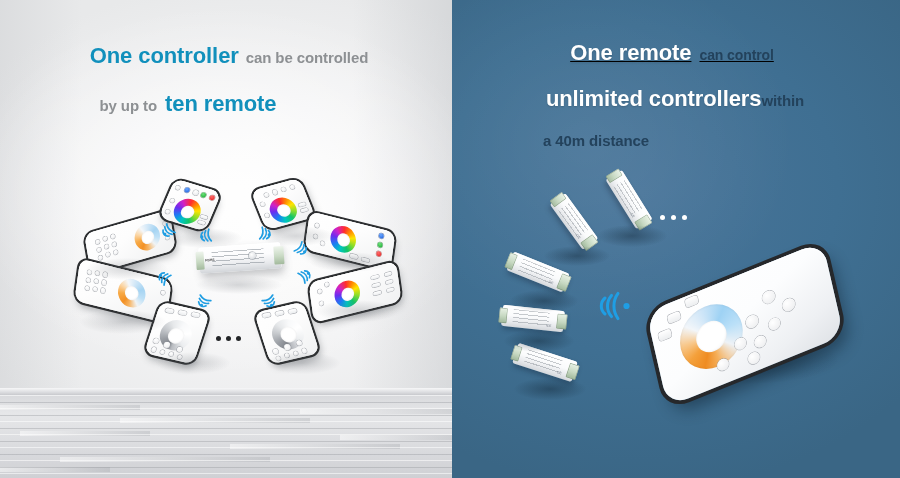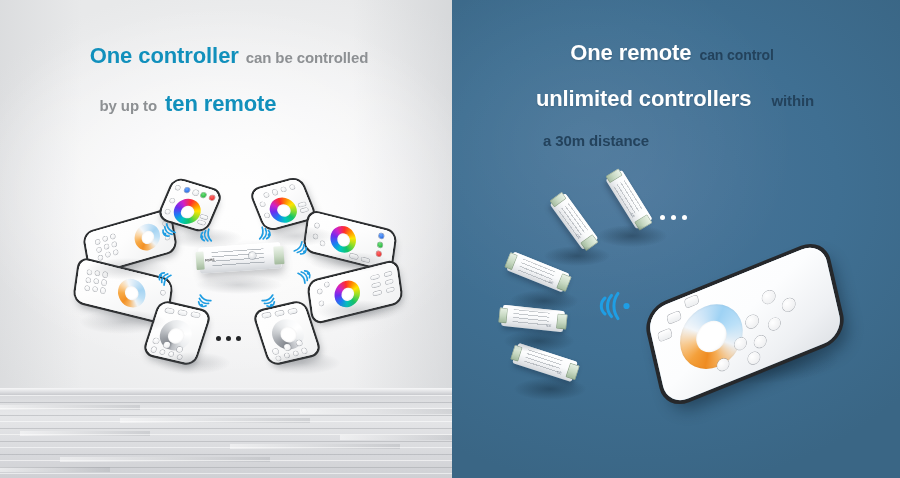--- a/index.html
+++ b/index.html
@@ -68,21 +68,21 @@
   }
   .h-left { left: 0; top: 43px; width: 464px; text-align: center; }
   .h-left .line { display: block; white-space: nowrap; }
   .h-left .line1 { margin-left: -6px; }
   .h-left .line2 { margin-top: 22px; margin-left: -88px; }
   .accent { color: #1190bc; font-weight: bold; font-size: 22px; }
   .muted  { color: #8d9093; font-weight: bold; font-size: 15px; }
 
   .h-right { left: 452px; top: 40px; width: 448px; text-align: center; }
   .h-right .line { display: block; white-space: nowrap; }
-  .h-right .line1 { margin-left: -8px; }
+  .h-right .line1 { margin-left: -8px; text-decoration: underline; }
   .h-right .line2 { margin-top: 20px; margin-left: -2px; }
   .h-right .line3 { margin-top: 20px; margin-left: -160px; }
   .w-strong { color: #ffffff; font-weight: bold; font-size: 22px; text-shadow: 0 1px 2px rgba(0,0,0,.16); }
   .w-dim    { color: #23425c; font-weight: bold; font-size: 14px; }
   .w-dim-md { color: #23425c; font-weight: bold; font-size: 15px; }
 
   
   .remote {
     position: absolute;
     background: linear-gradient(150deg, #ffffff 0%, #fdfdfd 42%, #f0f1f2 100%);
@@ -440,24 +440,24 @@
     </div>
   </div>
 
   <div class="panel-right">
 
     <div class="heading h-right" style="left:0; width:448px;">
       <span class="line line1">
         <span class="w-strong">One remote</span><span class="w-dim" style="padding-left:8px">can control</span>
       </span>
       <span class="line line2">
-        <span class="w-strong">unlimited controllers</span><span class="w-dim-md" style="padding-left:20px">within</span>
+        <span class="w-strong">unlimited controllers</span><span class="w-dim-md" style="padding-left:0">within</span>
       </span>
       <span class="line line3">
-        <span class="w-dim-md">a 30m distance</span>
+        <span class="w-dim-md">a 40m distance</span>
       </span>
     </div>
 
     <div class="shadow-dark" style="left:145px; top:225px; width:70px; height:22px;"></div>
     <div class="shadow-dark" style="left:92px; top:246px; width:66px; height:20px;"></div>
     <div class="shadow-dark" style="left:58px; top:290px; width:68px; height:22px;"></div>
     <div class="shadow-dark" style="left:52px; top:330px; width:70px; height:22px;"></div>
     <div class="shadow-dark" style="left:62px; top:378px; width:72px; height:22px;"></div>
     <div class="shadow-dark" style="left:196px; top:336px; width:190px; height:48px;"></div>
 

